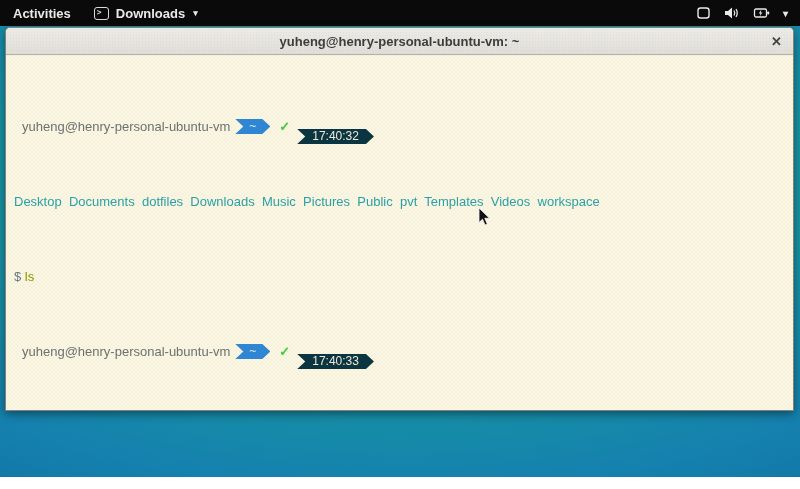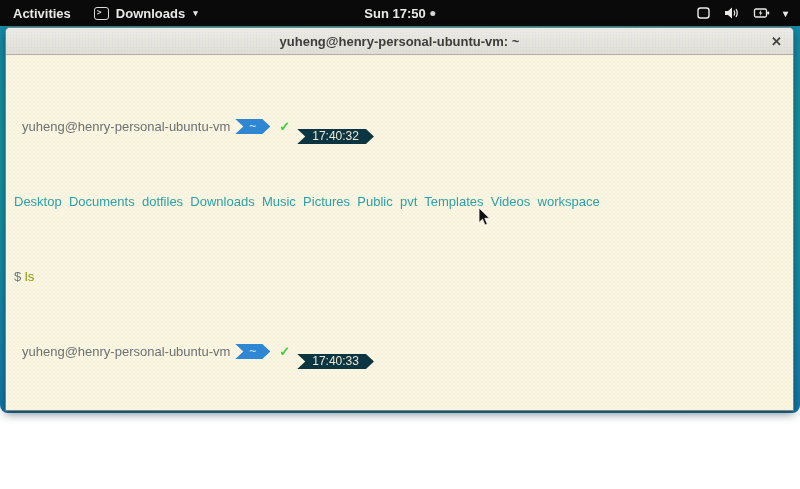--- a/index.html
+++ b/index.html
@@ -1,22 +1,21 @@
 <!DOCTYPE html>
 <html><head>
 <meta charset="utf-8">
 <style>
   * { margin:0; padding:0; box-sizing:border-box; }
   html,body { width:800px; height:489px; overflow:hidden; font-family:"Liberation Sans", sans-serif; }
 
   .desktop {
-    position:relative; width:800px; height:413px;
+    position:relative; width:800px; height:477px;
     background:
       radial-gradient(ellipse 115% 95% at 50% 38%, #1dab9c 0%, #179a9f 35%, #1581ae 68%, #0e689a 100%);
-    border-radius: 8px;
   }
 
   
   .topbar {
     position:absolute; top:0; left:0; right:0; height:26px;
     background:#0a0a0a; color:#e9e9e7;
     display:flex; align-items:center;
     font-size:13px; font-weight:bold;
   }
   .tb-activities { padding:0 13px; height:100%; display:flex; align-items:center; }
@@ -109,24 +108,20 @@
 
   <div class="topbar">
     <div class="tb-activities">
       <span>Activities</span>
     </div>
     <div class="tb-appmenu">
       <span class="app-term-icon">&gt;</span>
       <span>Downloads</span>
       <span class="tb-caret">▾</span>
     </div>
-    <div class="tb-clock">
-      <span>Sun 17:50</span>
-      <span class="notif-dot"></span>
-    </div>
     <div class="tb-status">
       <svg width="15" height="14" viewBox="0 0 15 14">
         <rect x="2" y="2" width="11" height="10" rx="2.5" fill="none" stroke="#e9e9e7" stroke-width="1.4"></rect>
       </svg>
       <svg width="16" height="14" viewBox="0 0 16 14">
         <polygon points="1,5 4,5 8,1.5 8,12.5 4,9 1,9" fill="#e9e9e7"></polygon>
         <path d="M10 4.5 Q11.5 7 10 9.5" fill="none" stroke="#e9e9e7" stroke-width="1.3"></path>
         <path d="M12 3 Q14.5 7 12 11" fill="none" stroke="#e9e9e7" stroke-width="1.3"></path>
       </svg>
       <svg width="17" height="14" viewBox="0 0 17 14">

